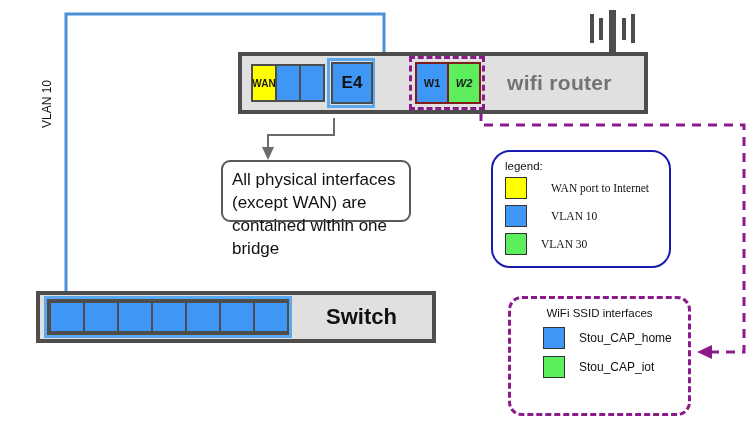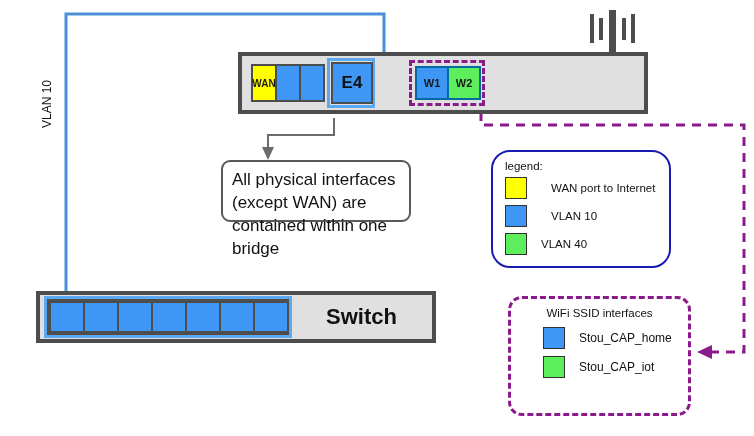--- a/index.html
+++ b/index.html
@@ -17,25 +17,25 @@
         display:flex;align-items:center;justify-content:center;
         font-size:11px;font-weight:bold;color:#1a1a1a;margin-right:-2px;}
   .port.wan{background:#ffff00;font-size:10px;}
   .port.v10{background:#3e97f5;}
   .port.e4{background:#3e97f5;font-size:17px;font-weight:bold;color:#111;
            width:42px;height:42px;}
   #e4-wrap{position:relative;border:3px solid #5aa9f0;box-sizing:content-box;
            padding:1px;margin-left:4px;margin-right:20px;background:#e0e0e0;}
   #wifi-group{position:relative;margin-left:14px;border:3px dashed #8b1a8b;
               padding:3px;display:flex;background:#e0e0e0;box-sizing:border-box;}
-  .wport{width:34px;height:34px;border:2px solid #0369a1;box-sizing:border-box;
+  .wport{width:34px;height:42px;border:2px solid #7f1d1d;box-sizing:border-box;
          display:flex;align-items:center;justify-content:center;
          font-size:11px;font-weight:bold;color:#1a1a1a;margin-right:-2px;}
   .wport.v10{background:#3e97f5;}
-  .wport.v20{background:#5cee5c;}
+  .wport.v20{background:#5cee5c;font-style:italic;}
   #router-label{margin-left:22px;font-size:21px;font-weight:bold;color:#737373;
                 letter-spacing:.3px;}
 
   
   #antenna{position:absolute;left:578px;top:8px;width:70px;height:46px;}
 
   
   #callout{position:absolute;left:221px;top:160px;width:190px;height:62px;
            background:#ffffff;border:2px solid #595959;border-radius:9px;
            box-sizing:border-box;padding:7px 9px;}
@@ -44,21 +44,21 @@
   
   #legend{position:absolute;left:491px;top:150px;width:180px;height:118px;
           background:#ffffff;border:2px solid #1a1ab3;border-radius:19px;
           box-sizing:border-box;padding:8px 12px;}
   #legend-title{font-size:11.5px;color:#111;margin-bottom:5px;}
   .leg-row{display:flex;align-items:center;margin-bottom:6px;}
   .sw{width:22px;height:22px;border:1px solid #333;box-sizing:border-box;flex:0 0 auto;}
   .sw.yellow{background:#ffff00;}
   .sw.blue{background:#3e97f5;}
   .sw.green{background:#5cee5c;}
-  .leg-lbl{font-size:11.5px;color:#111;margin-left:14px;}
+  .leg-lbl{font-size:11.5px;color:#111;margin-left:14px;font-family:Liberation Serif, serif;}
   .leg-lbl.ind{margin-left:24px;}
 
   
   #ssid{position:absolute;left:508px;top:296px;width:183px;height:120px;
         background:#ffffff;border:3px dashed #8b1a8b;border-radius:14px;
         box-sizing:border-box;padding:8px 10px;}
   #ssid-title{font-size:11.5px;color:#111;text-align:center;margin-bottom:8px;}
   .ssid-row{display:flex;align-items:center;margin-bottom:7px;padding-left:22px;}
   .ssid-lbl{font-size:12px;color:#111;margin-left:14px;}
 
@@ -114,39 +114,40 @@
       <div class="port v10"></div>
       <div class="port v10"></div>
       <div id="e4-wrap">
         <div class="port e4">E4</div>
       </div>
     </div>
     <div id="wifi-group">
       <div class="wport v10">W1</div>
       <div class="wport v20">W2</div>
     </div>
+    <div id="router-label">wifi router</div>
   </div>
 
   <div id="callout">
     <div id="callout-text">All physical interfaces (except WAN) are contained within one bridge</div>
   </div>
 
   <div id="legend">
     <div id="legend-title">legend:</div>
     <div class="leg-row">
       <span class="sw yellow"></span>
       <span class="leg-lbl ind">WAN port to Internet</span>
     </div>
     <div class="leg-row">
       <span class="sw blue"></span>
       <span class="leg-lbl ind">VLAN 10</span>
     </div>
     <div class="leg-row">
       <span class="sw green"></span>
-      <span class="leg-lbl">VLAN 40</span>
+      <span class="leg-lbl">VLAN 30</span>
     </div>
   </div>
 
   <div id="ssid">
     <div id="ssid-title">WiFi SSID interfaces</div>
     <div class="ssid-row">
       <span class="sw blue"></span>
       <span class="ssid-lbl">Stou_CAP_home</span>
     </div>
     <div class="ssid-row">

